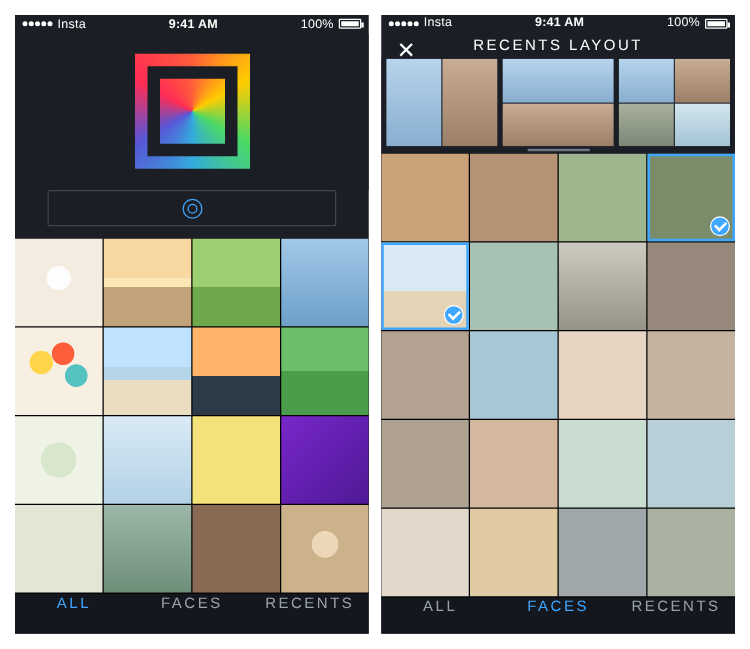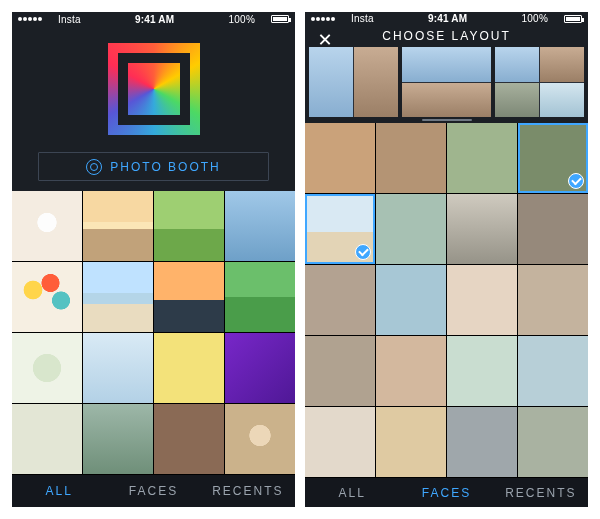--- a/index.html
+++ b/index.html
@@ -32,21 +32,21 @@
   .status {
     height: 18px;
     display: flex;
     align-items: center;
     justify-content: space-between;
     padding: 0 6px;
     font-size: 10px;
     color: #fff;
     letter-spacing: 0.2px;
   }
-  .status .left, .status .right { display: flex; align-items: center; gap: 16px; }
+  .status .left, .status .right { display: flex; align-items: center; gap: 4px; }
   .signal { display: inline-flex; gap: 1px; }
   .signal i { width: 4px; height: 4px; border-radius: 50%; background: #fff; display: inline-block; }
   .clock { font-weight: 700; }
   .battpct { font-size: 10px; }
   .batt {
     width: 18px; height: 8px; border: 1px solid #fff; border-radius: 1px;
     position: relative;
   }
   .batt::after { content: ""; position: absolute; right: -3px; top: 2px; width: 2px; height: 4px; background: #fff; }
   .batt .fill { position: absolute; left: 1px; top: 1px; bottom: 1px; right: 1px; background: #fff; }
@@ -128,21 +128,21 @@
   
   .tabs {
     height: 40px;
     display: flex;
     border-top: 1px solid #000;
     background: #14171d;
   }
   .tab {
     flex: 1;
     display: flex;
-    align-items: center;
+    align-items: flex-start;
     justify-content: center;
     font-size: 12px;
     letter-spacing: 2px;
     color: #9aa3ad;
   }
   .tab.active { color: #3fa7ff; }
 
   
   .hdr2 {
     height: 30px;
@@ -260,21 +260,20 @@
     </div>
 
     <div class="hero">
       <div class="layout-logo">
           <div class="inner"></div>
         </div>
     </div>
 
     <button class="photobooth">
       <span class="pb-icon"></span>
-      <span>PHOTO BOOTH</span>
     </button>
 
     <div class="grid">
       <div class="cell dog"></div>
       <div class="cell sunset"></div>
       <div class="cell park"></div>
       <div class="cell couple"></div>
       <div class="cell balloons"></div>
       <div class="cell beach1"></div>
       <div class="cell sunset2"></div>
@@ -320,21 +319,21 @@
         <span class="batt">
             <span class="fill"></span>
           </span>
       </div>
     </div>
 
     <div class="hdr2">
       <div class="close">
         <span>✕</span>
       </div>
-      <div class="title">CHOOSE LAYOUT</div>
+      <div class="title">RECENTS LAYOUT</div>
     </div>
 
     <div class="layouts">
       <div class="layout-opt lo-2x1">
         <div class="lo-cell lc1"></div>
           <div class="lo-cell lc2"></div>
       </div>
       <div class="layout-opt lo-1x2">
         <div class="lo-cell lc1"></div>
           <div class="lo-cell lc2"></div>

